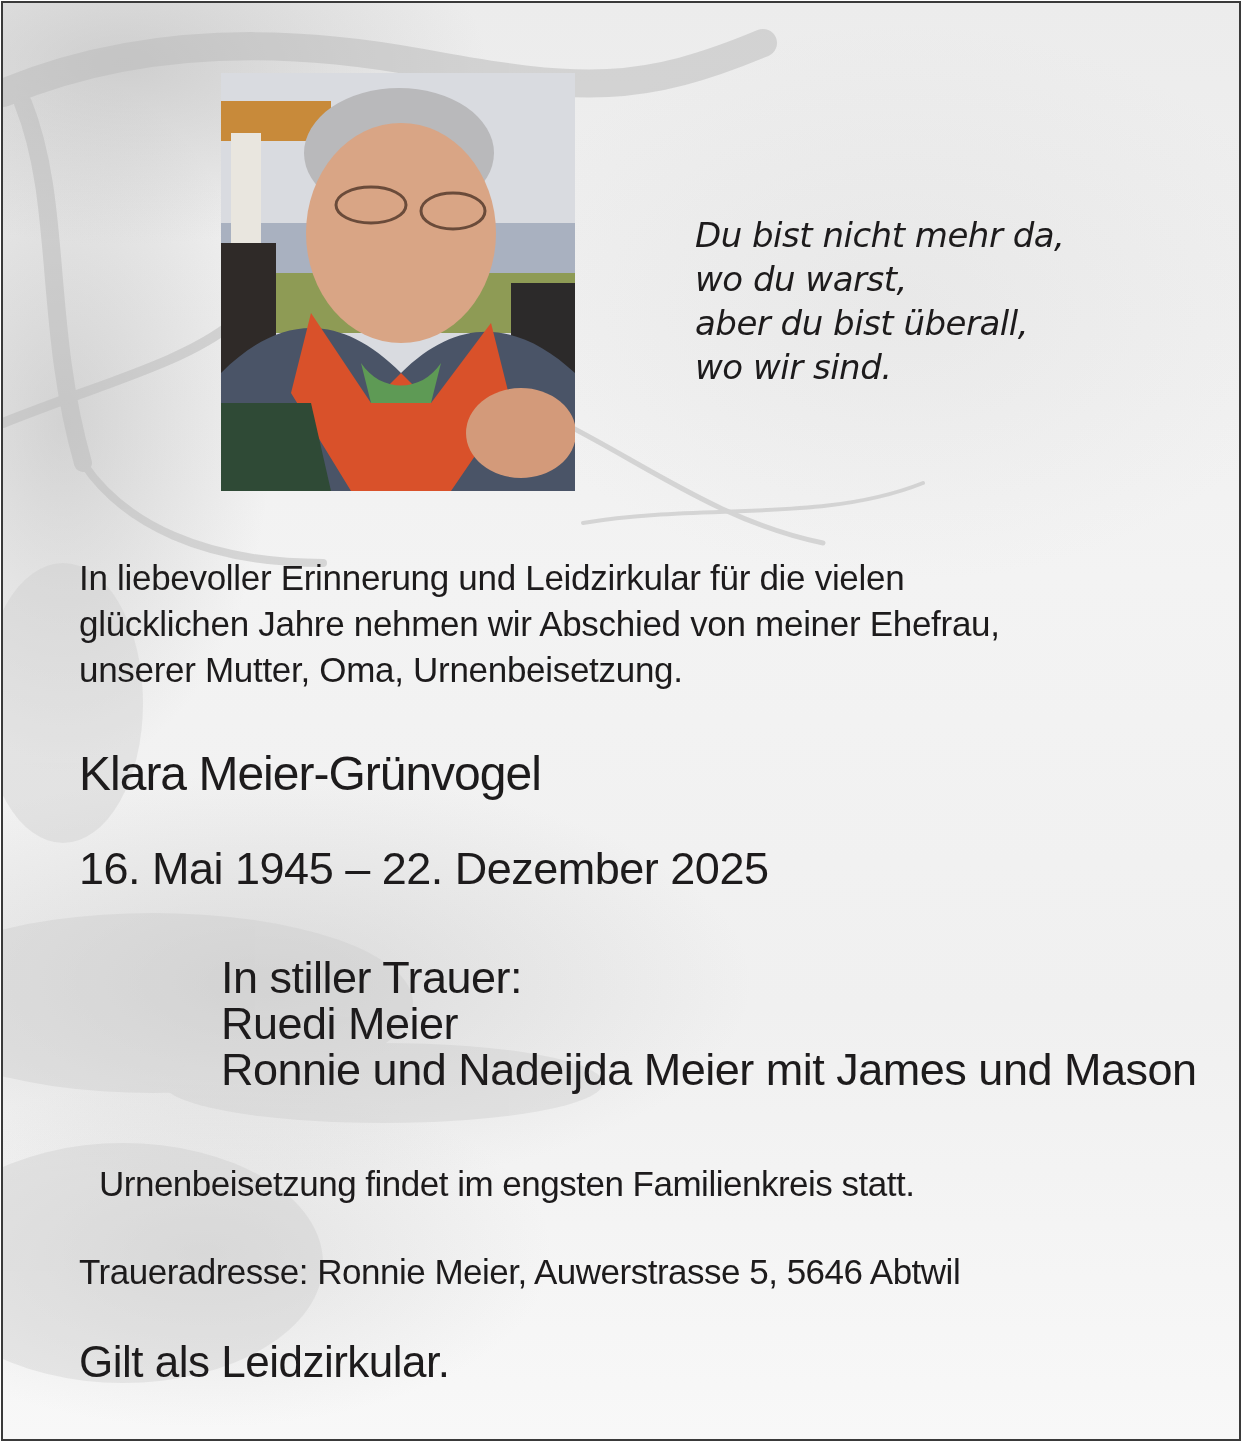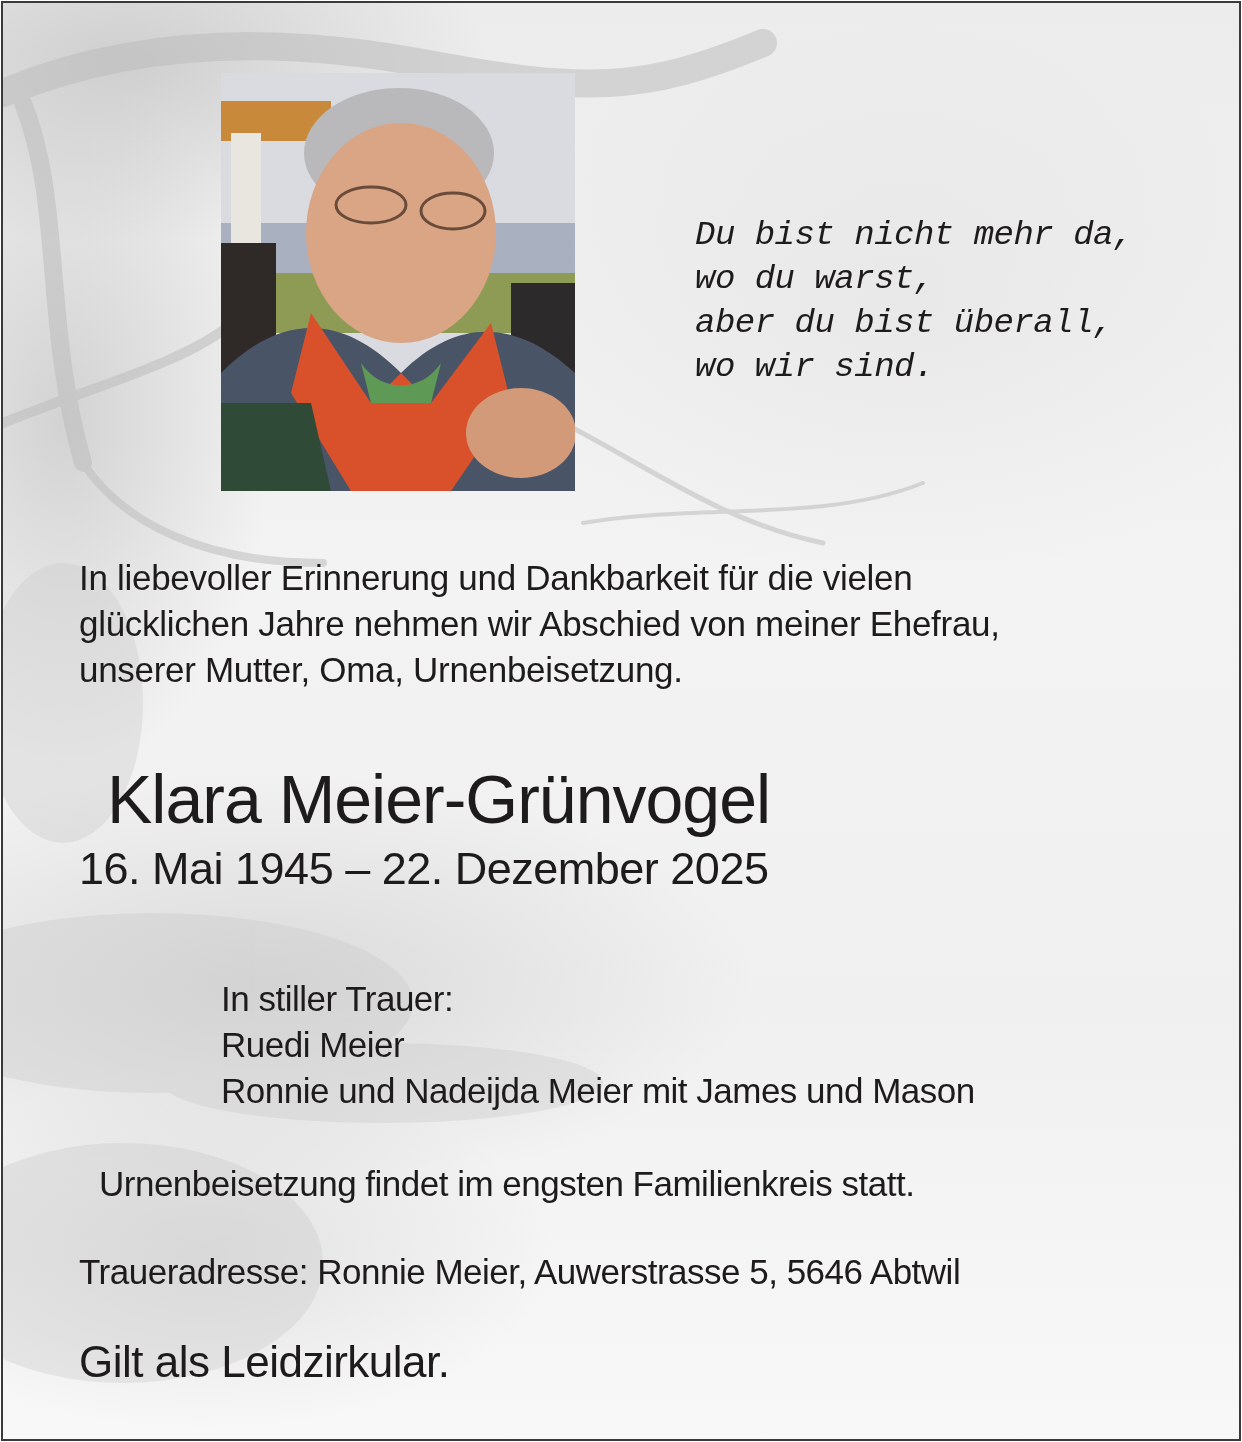--- a/index.html
+++ b/index.html
@@ -42,30 +42,30 @@
   }
   .poem {
     position: absolute;
     left: 692px; top: 210px;
     font-family: "DejaVu Sans", sans-serif;
     font-style: italic;
     font-size: 34px;
     line-height: 44px;
     letter-spacing: -0.5px;
   }
-  .poem div { white-space: nowrap; font-family: Liberation Mono, monospace; }
+  .poem div { white-space: nowrap; }
   .txt {
     position: absolute;
     font-family: "Liberation Sans", sans-serif;
     white-space: nowrap;
   }
   .intro { left: 76px; top: 552px; font-size: 35px; line-height: 46px; letter-spacing: -0.3px; }
-  .name { left: 76px; top: 756px; font-size: 68px; line-height: 80px; letter-spacing: -1px; margin-left: 28px; }
+  .name { left: 76px; top: 731px; font-size: 48px; line-height: 80px; letter-spacing: -1px; }
   .dates { left: 76px; top: 843px; font-size: 45px; line-height: 46px; letter-spacing: -0.5px; }
-  .mourners { left: 218px; top: 973px; font-size: 35px; line-height: 46px; letter-spacing: -0.5px; }
+  .mourners { left: 218px; top: 952px; font-size: 45px; line-height: 46px; letter-spacing: -0.5px; }
   .burial { left: 76px; top: 1158px; font-size: 35px; line-height: 46px; letter-spacing: -0.5px; margin-left: 20px; }
   .address { left: 76px; top: 1246px; font-size: 35px; line-height: 46px; letter-spacing: -0.5px; }
   .circular { left: 76px; top: 1336px; font-size: 44px; line-height: 46px; letter-spacing: -0.5px; }
 </style>
 </head>
 <body>
 
 <div class="frame">
   <div class="bg">
     <svg width="1236" height="1436" viewBox="0 0 1236 1436">
@@ -109,21 +109,21 @@
   </div>
 
   <div class="poem">
     <div>Du bist nicht mehr da,</div>
     <div>wo du warst,</div>
     <div>aber du bist überall,</div>
     <div>wo wir sind.</div>
   </div>
 
   <div class="txt intro">
-    <div>In liebevoller Erinnerung und Dankbarkeit für die vielen</div>
+    <div>In liebevoller Erinnerung und Leidzirkular für die vielen</div>
     <div>glücklichen Jahre nehmen wir Abschied von meiner Ehefrau,</div>
     <div>unserer Mutter, Oma, Urnenbeisetzung.</div>
   </div>
 
   <div class="txt name">Klara Meier-Grünvogel</div>
   <div class="txt dates">16. Mai 1945 – 22. Dezember 2025</div>
 
   <div class="txt mourners">
     <div>In stiller Trauer:</div>
     <div>Ruedi Meier</div>

